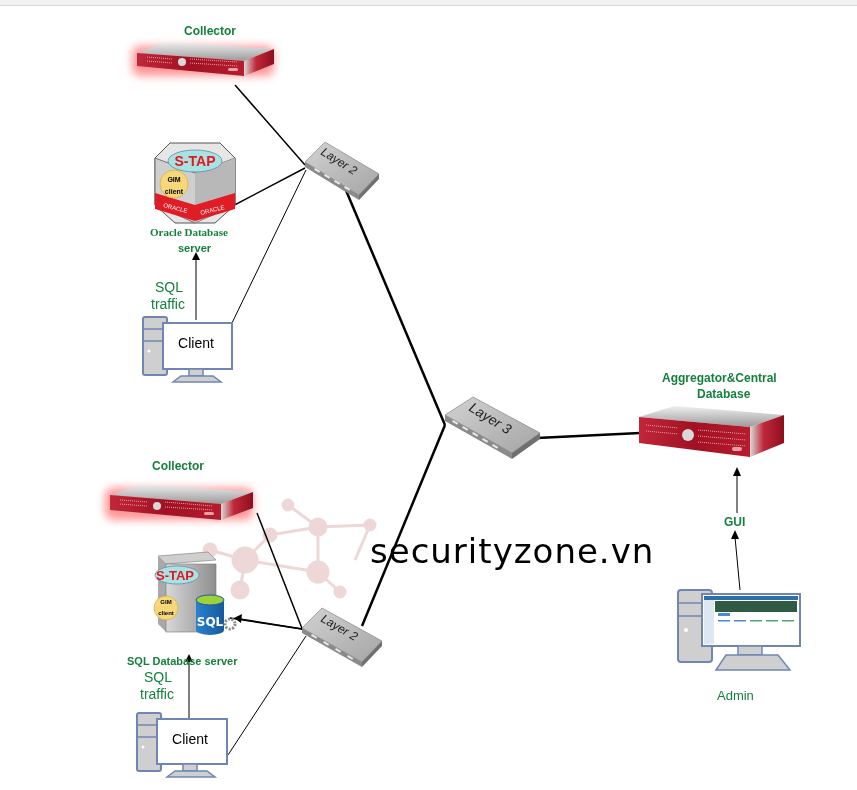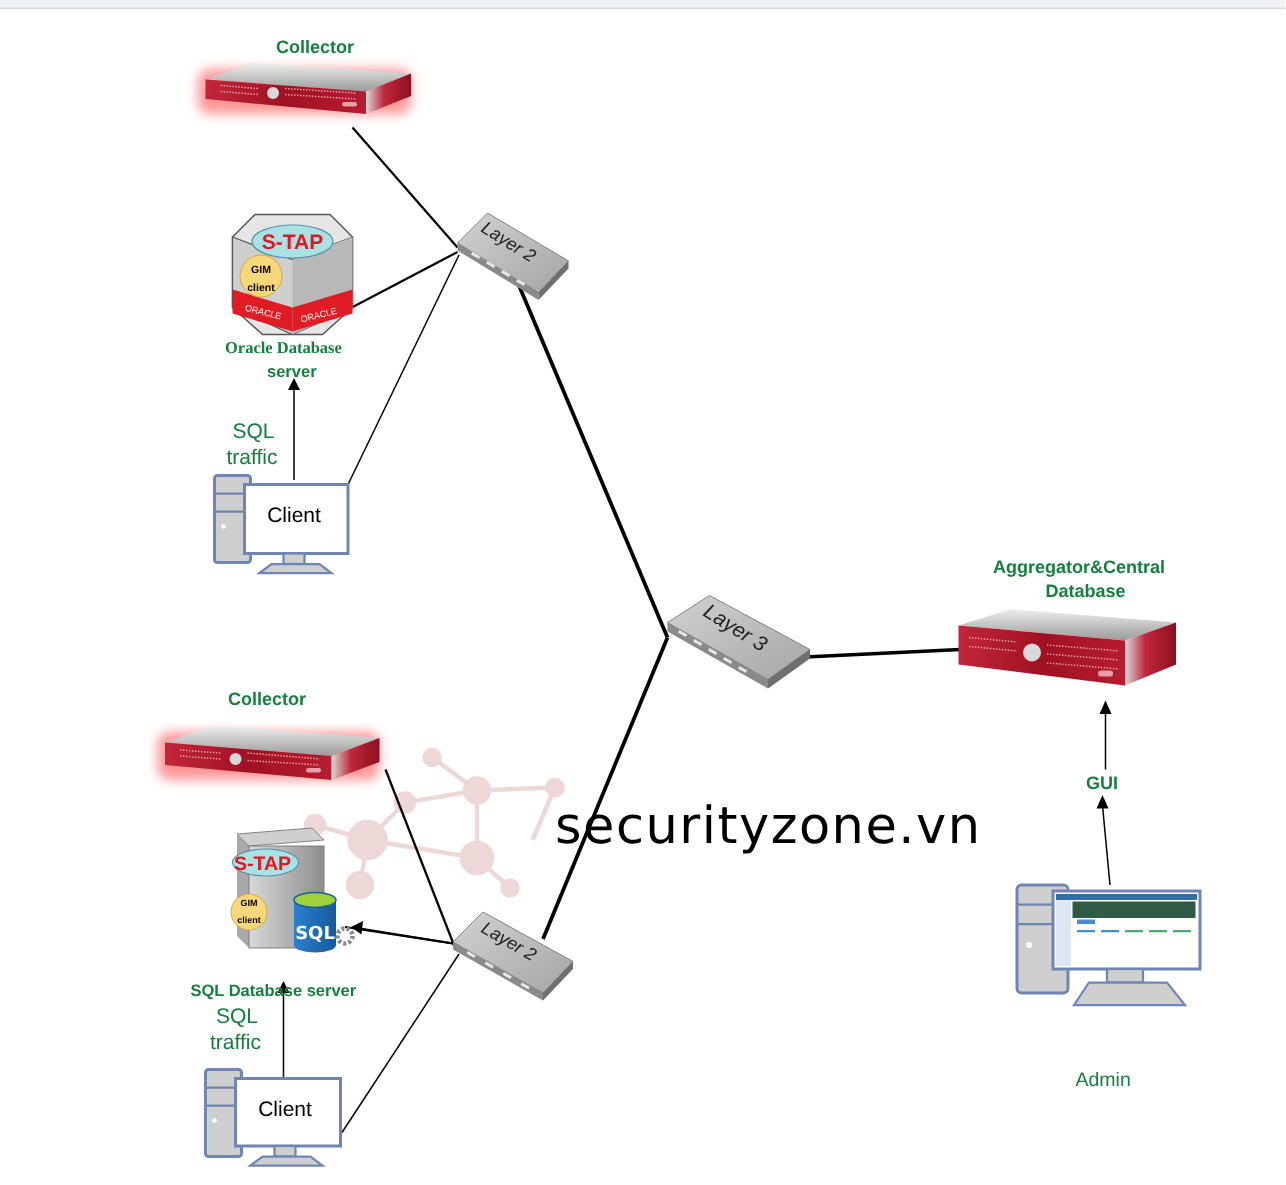--- a/index.html
+++ b/index.html
@@ -261,15 +261,15 @@
 <div class="lbl" style="left:151px; top:296px; font-size:14px;">traffic</div>
 
 <div class="lbl bold" style="left:152px; top:459px; font-size:12px;">Collector</div>
 <div class="lbl bold" style="left:127px; top:635px; font-size:11px;margin-top:20px;">SQL Database server</div>
 <div class="lbl" style="left:144px; top:669px; font-size:14px;">SQL</div>
 <div class="lbl" style="left:140px; top:686px; font-size:14px;">traffic</div>
 
 <div class="lbl bold" style="left:662px; top:371px; font-size:12px;text-align:center;">Aggregator&amp;Central</div>
 <div class="lbl bold" style="left:697px; top:387px; font-size:12px;">Database</div>
 <div class="lbl bold" style="left:724px; top:515px; font-size:12px;">GUI</div>
-<div class="lbl" style="left:717px; top:712px; font-size:13px;">Admin</div>
+<div class="lbl" style="left:717px; top:688px; font-size:13px;">Admin</div>
 
 <div class="wm">securityzone.vn</div>
 
 </body></html>

